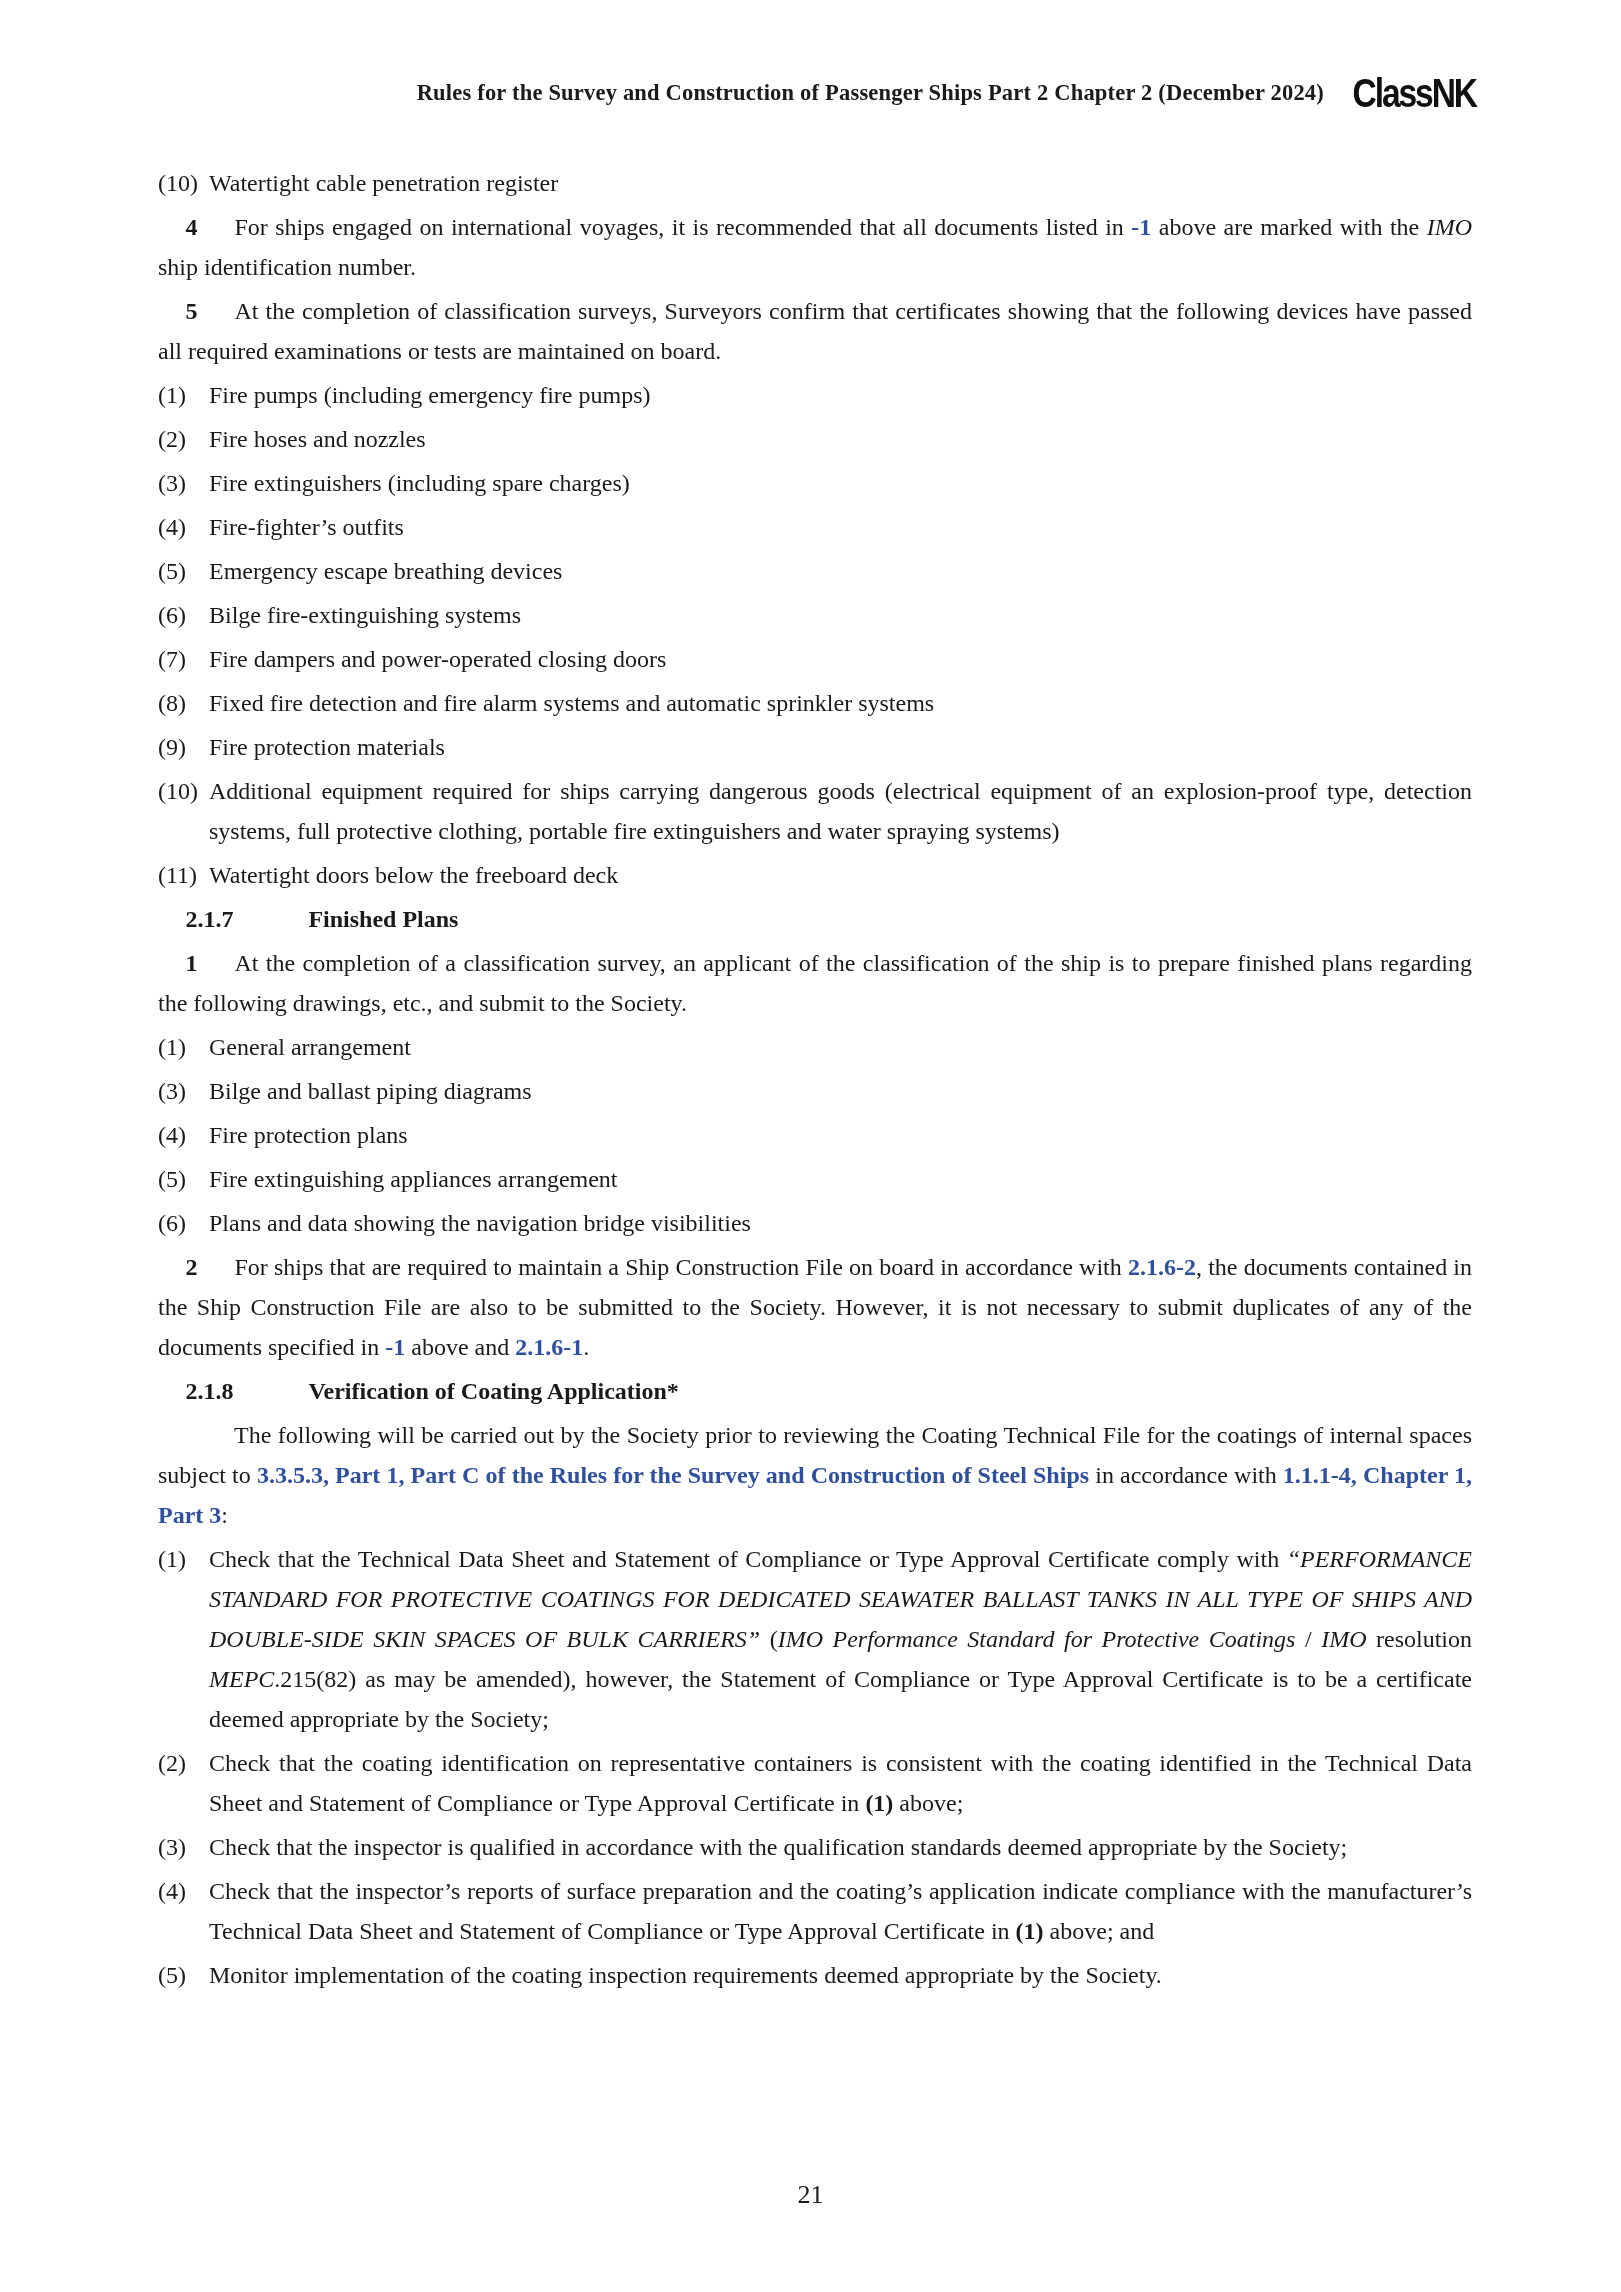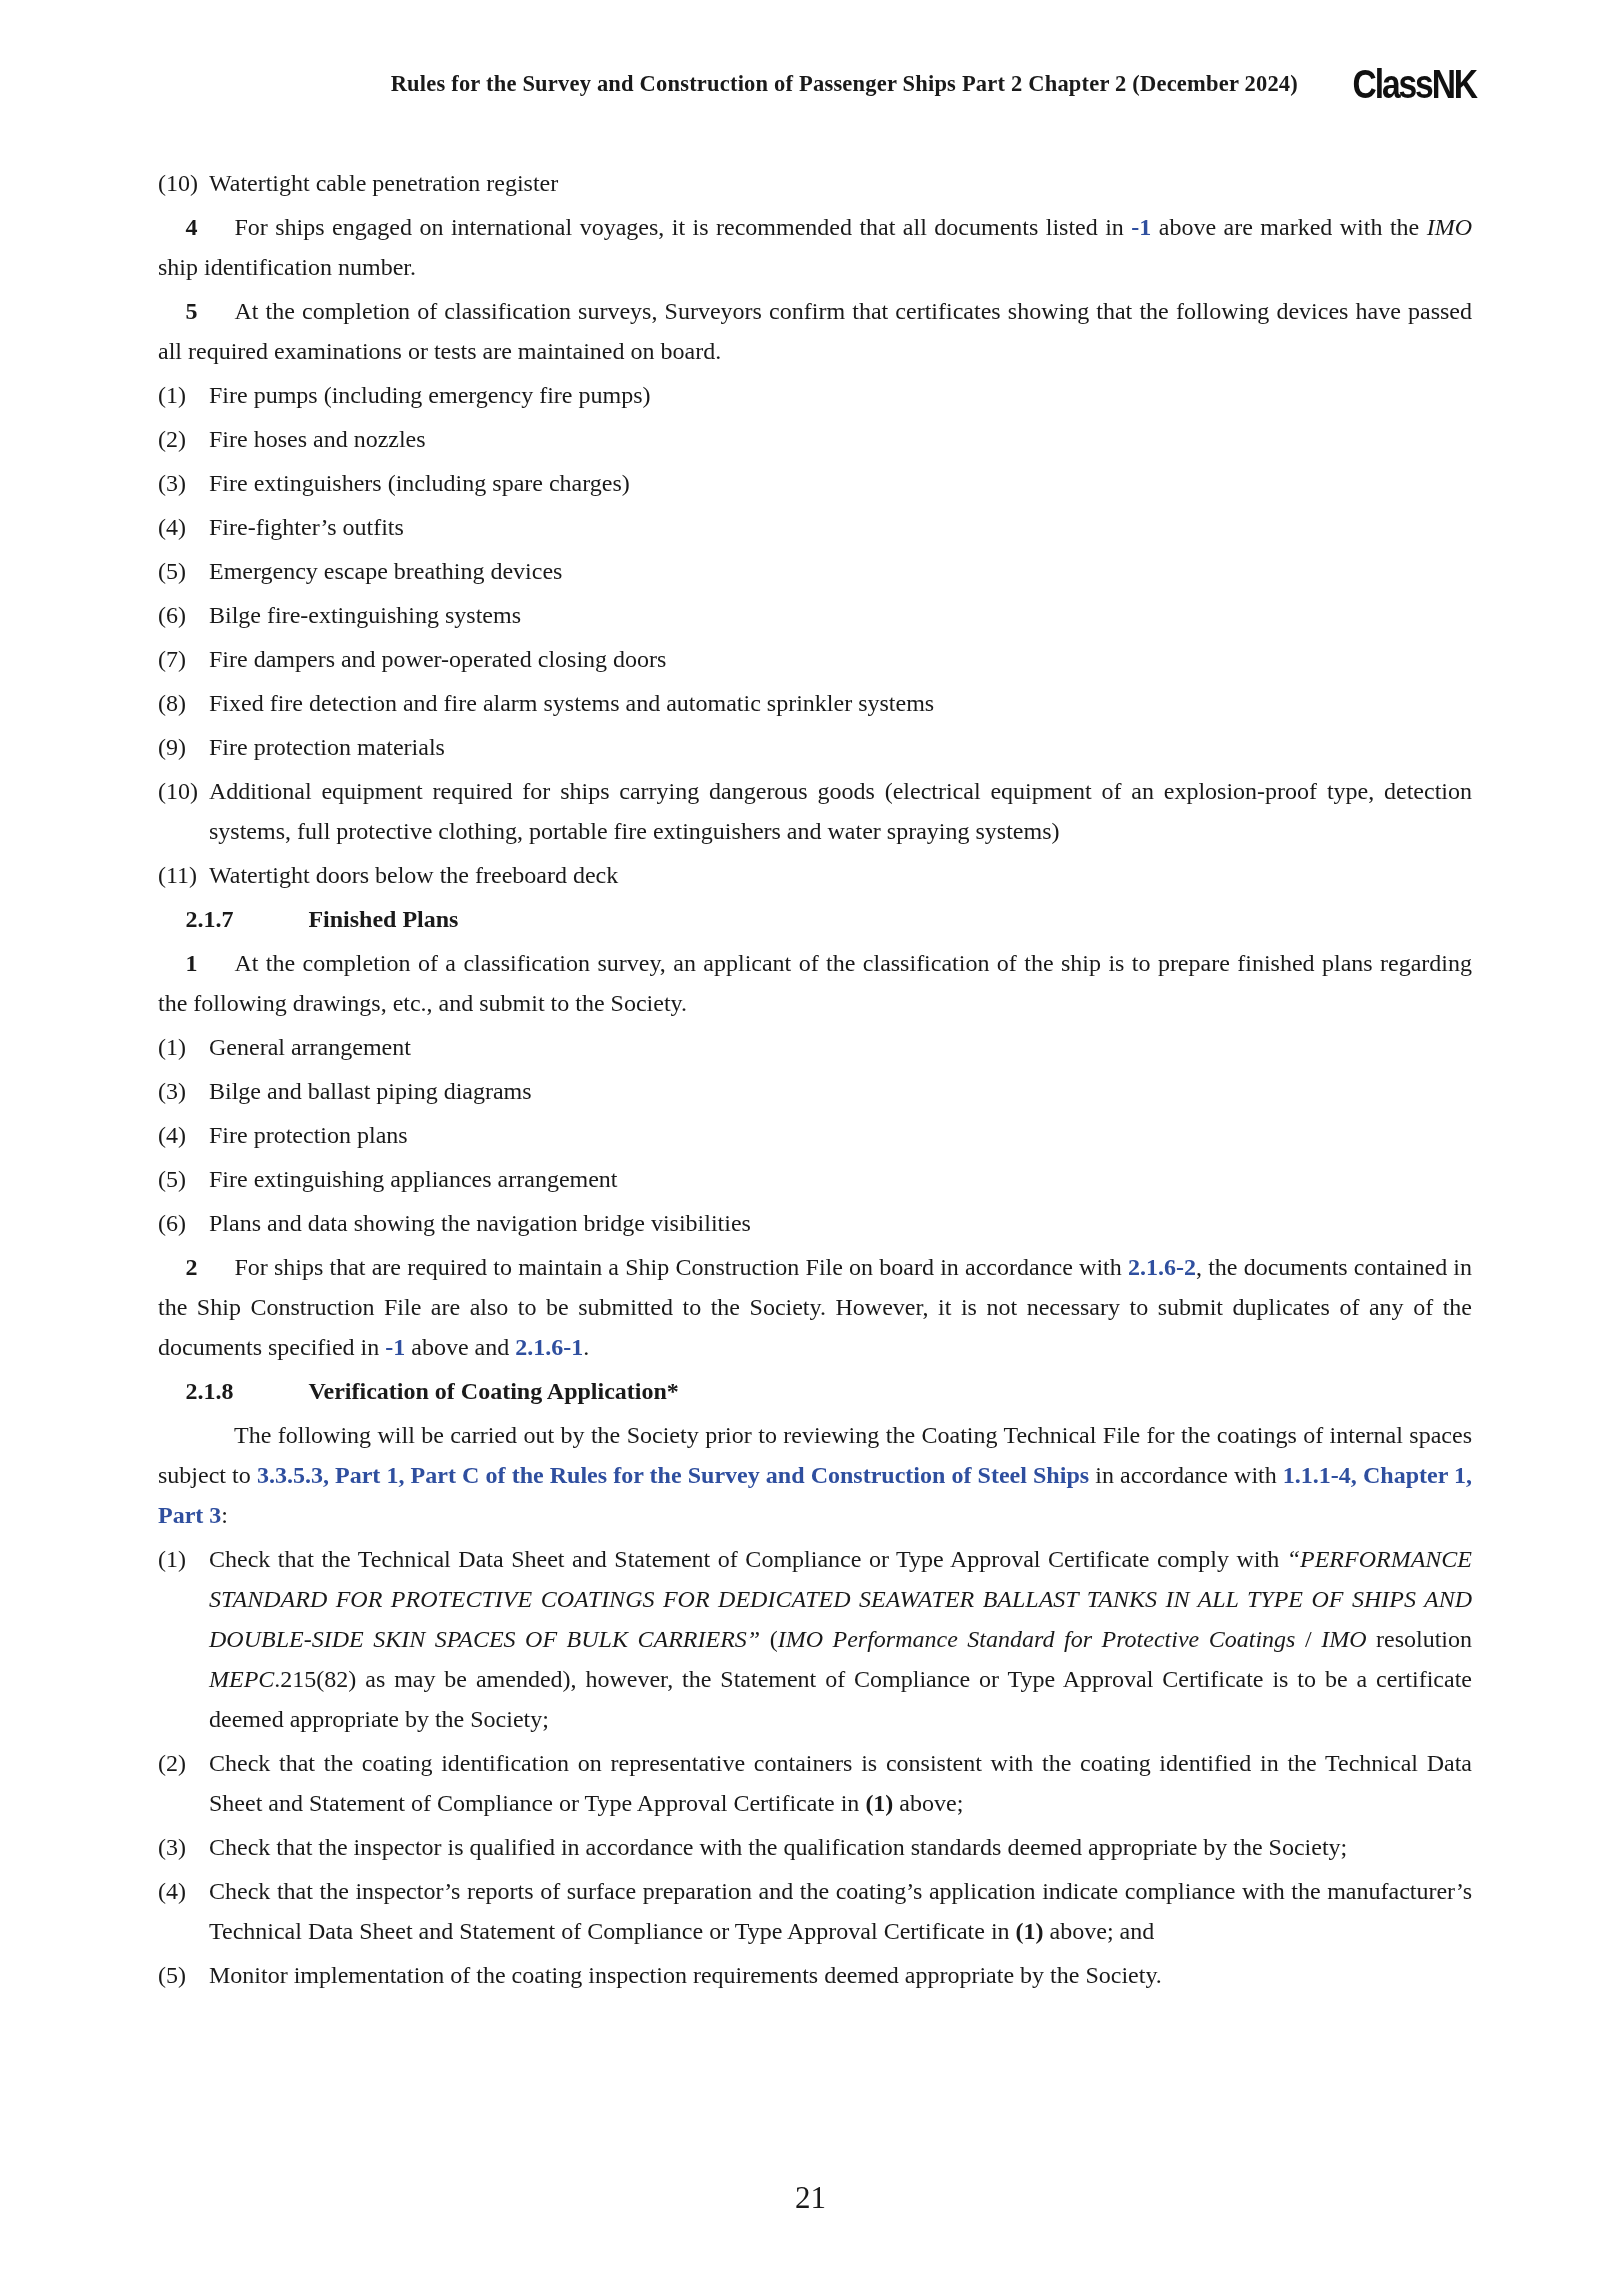--- a/index.html
+++ b/index.html
@@ -7,27 +7,27 @@
     width: 1621px;
     height: 2293px;
     background: #ffffff;
     position: relative;
     font-family: "Liberation Serif", serif;
     color: #1a1a1a;
     overflow: hidden;
   }
   .header {
     position: absolute;
-    top: 64px;
+    top: 73px;
     left: 154px;
     right: 145px;
     display: flex;
     justify-content: flex-end;
     align-items: center;
-    gap: 31px;
+    gap: 5px;
   }
   .header-title {
     font-weight: 700;
     font-size: 22.5px;
     white-space: nowrap;
     letter-spacing: 0.2px;
   }
   .logo {
     font-family: "Liberation Sans", sans-serif;
     font-weight: 700;
@@ -74,21 +74,21 @@
   }
   .run-b { font-weight: 700; }
   .run-i { font-style: italic; }
   .run-r { font-weight: 700; color: var(--link-blue, #2f4f9f); }
   .page-number {
     position: absolute;
     top: 2180px;
     left: 0;
     width: 100%;
     text-align: center;
-    font-size: 31px;
+    font-size: 26px;
   }
 </style>
 </head>
 <body>
 
 <div class="page">
   <header class="header">
     <div class="header-title">Rules for the Survey and Construction of Passenger Ships Part 2 Chapter 2 (December 2024)</div>
     <div class="logo">ClassNK</div>
   </header>

